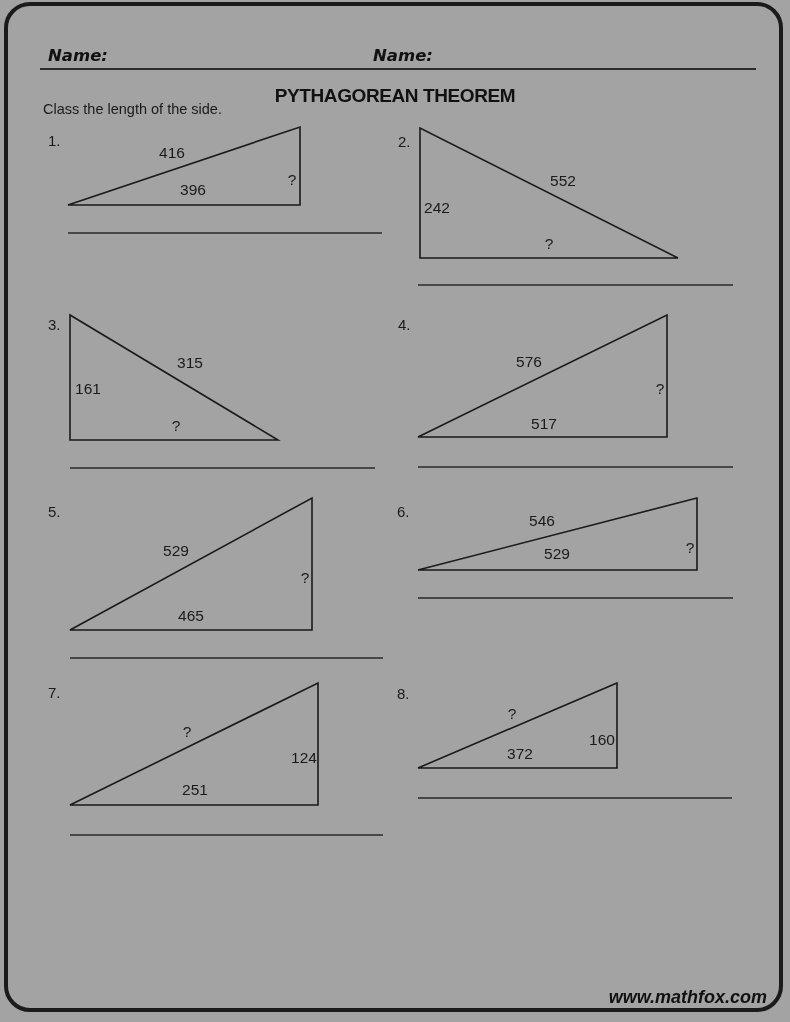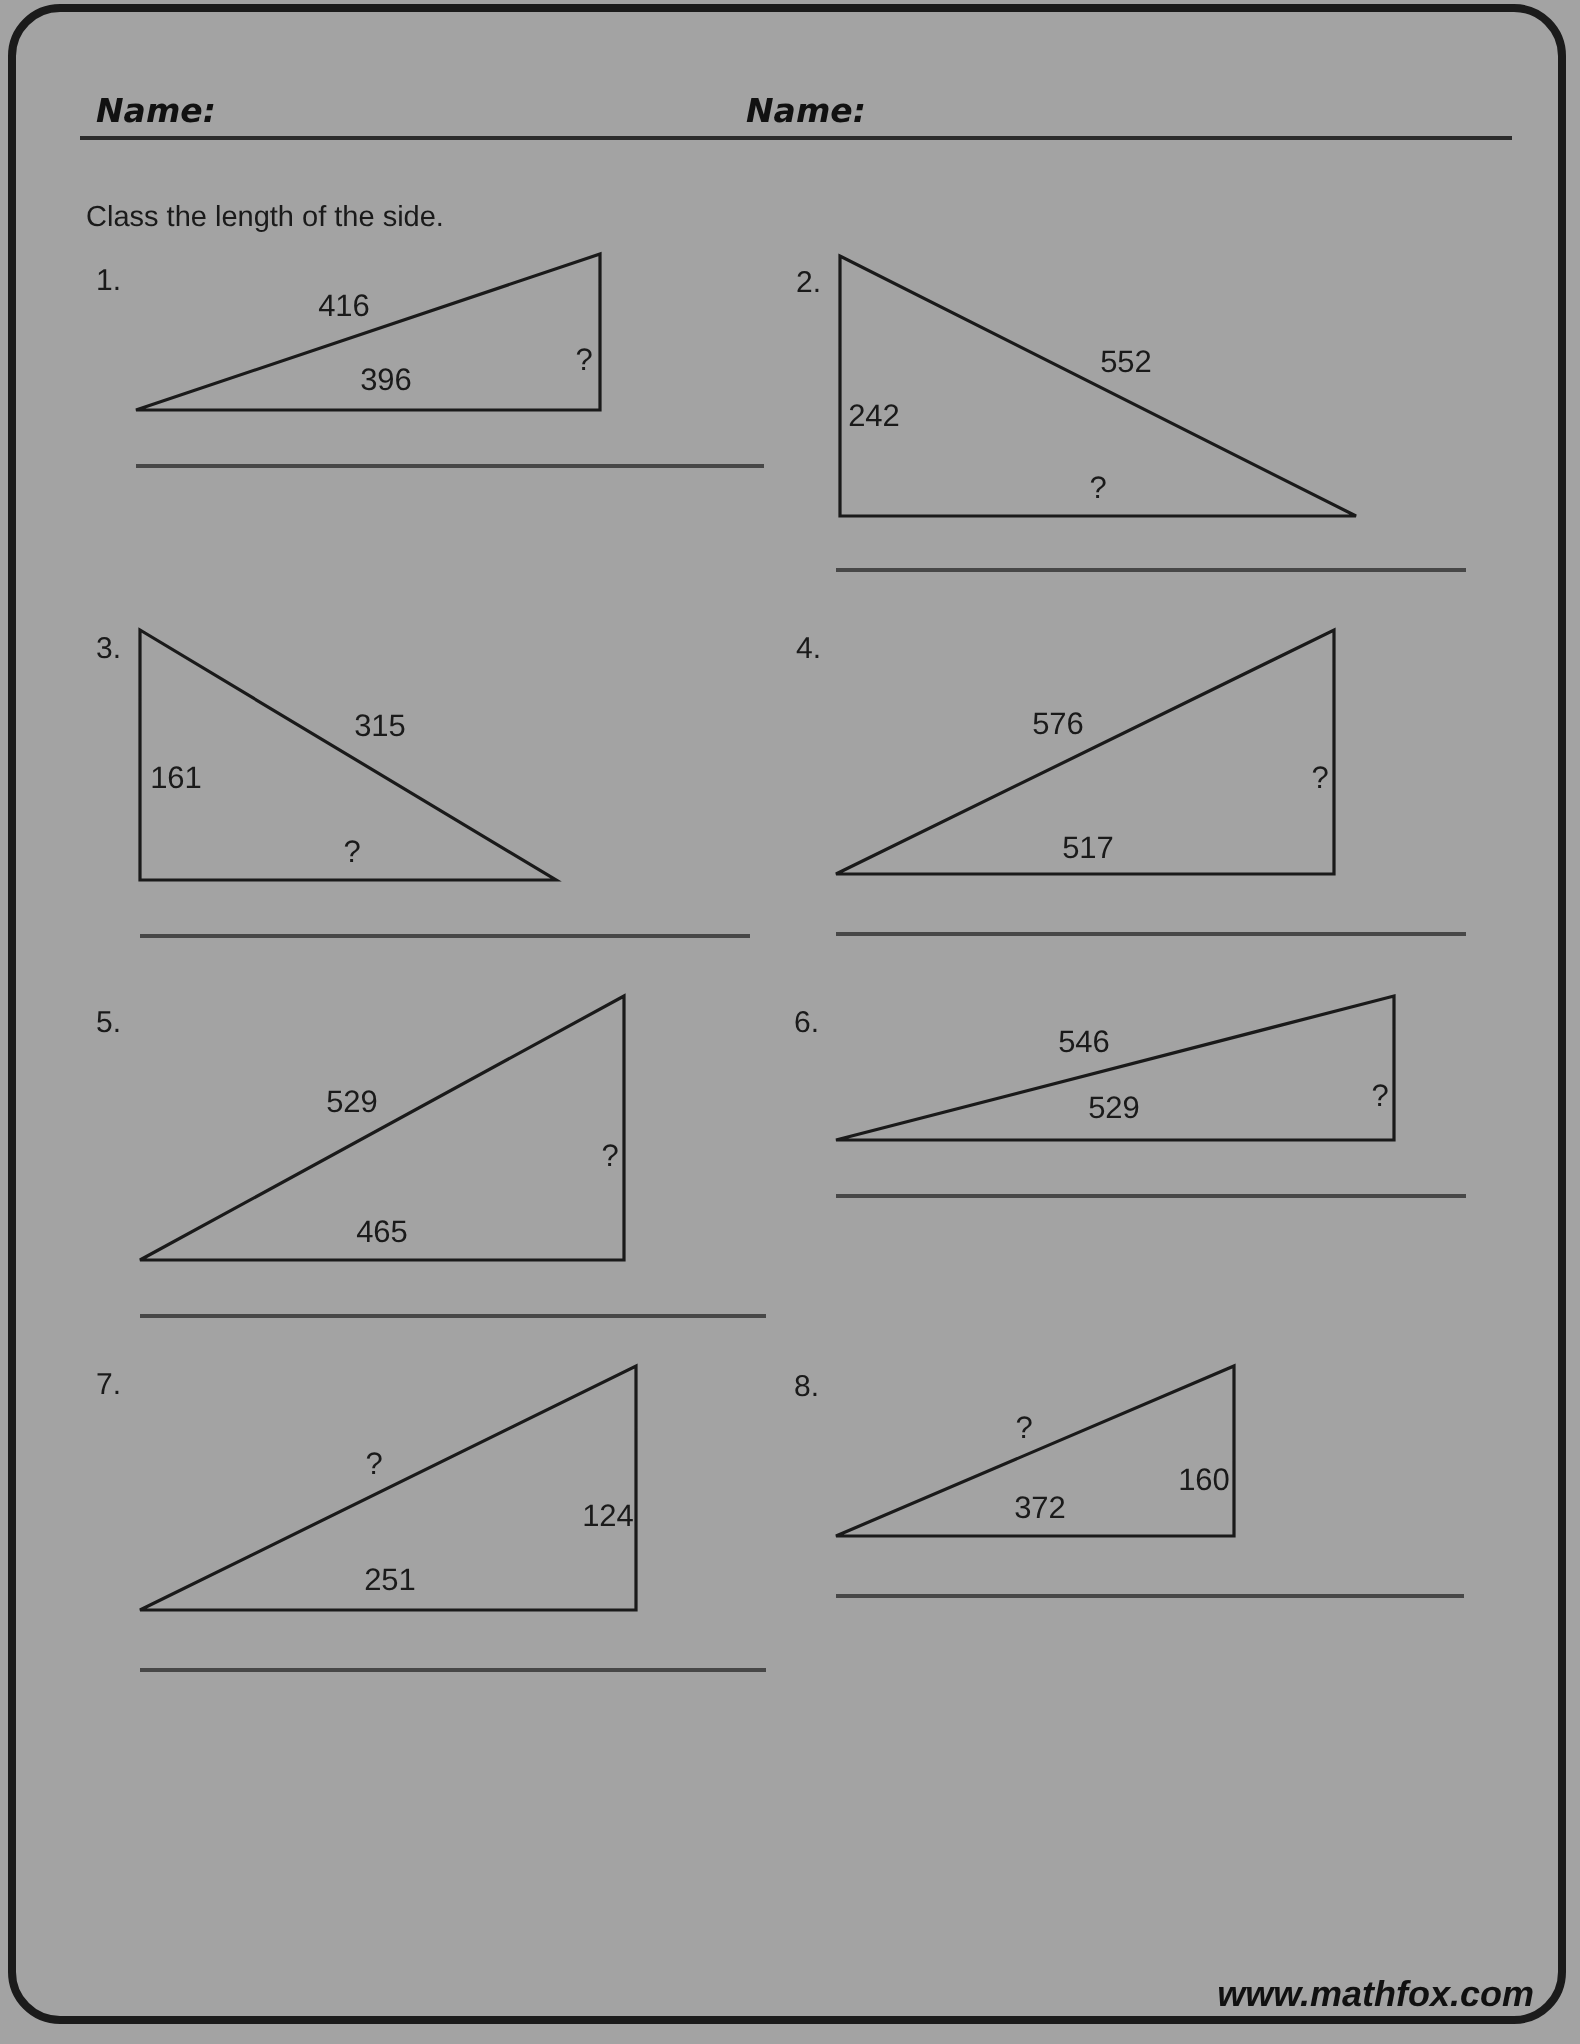--- a/index.html
+++ b/index.html
@@ -88,20 +88,21 @@
 </head>
 <body>
 
 <div class="page">
 
   <div class="page-border"></div>
 
   <div class="hand-label" style="left:48px;top:46px;">Name:</div>
   <div class="hand-label" style="left:373px;top:46px;">Name:</div>
   <div class="header-rule"></div>
+  <div class="worksheet-title">PYTHAGOREAN THEOREM</div>
   <div class="instruction">Class the length of the side.</div>
 
   <div class="problem-number" style="left:48px;top:132px;">1.</div>
   <div class="problem-number" style="left:398px;top:133px;">2.</div>
   <div class="problem-number" style="left:48px;top:316px;">3.</div>
   <div class="problem-number" style="left:398px;top:316px;">4.</div>
   <div class="problem-number" style="left:48px;top:503px;">5.</div>
   <div class="problem-number" style="left:397px;top:503px;">6.</div>
   <div class="problem-number" style="left:48px;top:684px;">7.</div>
   <div class="problem-number" style="left:397px;top:685px;">8.</div>

